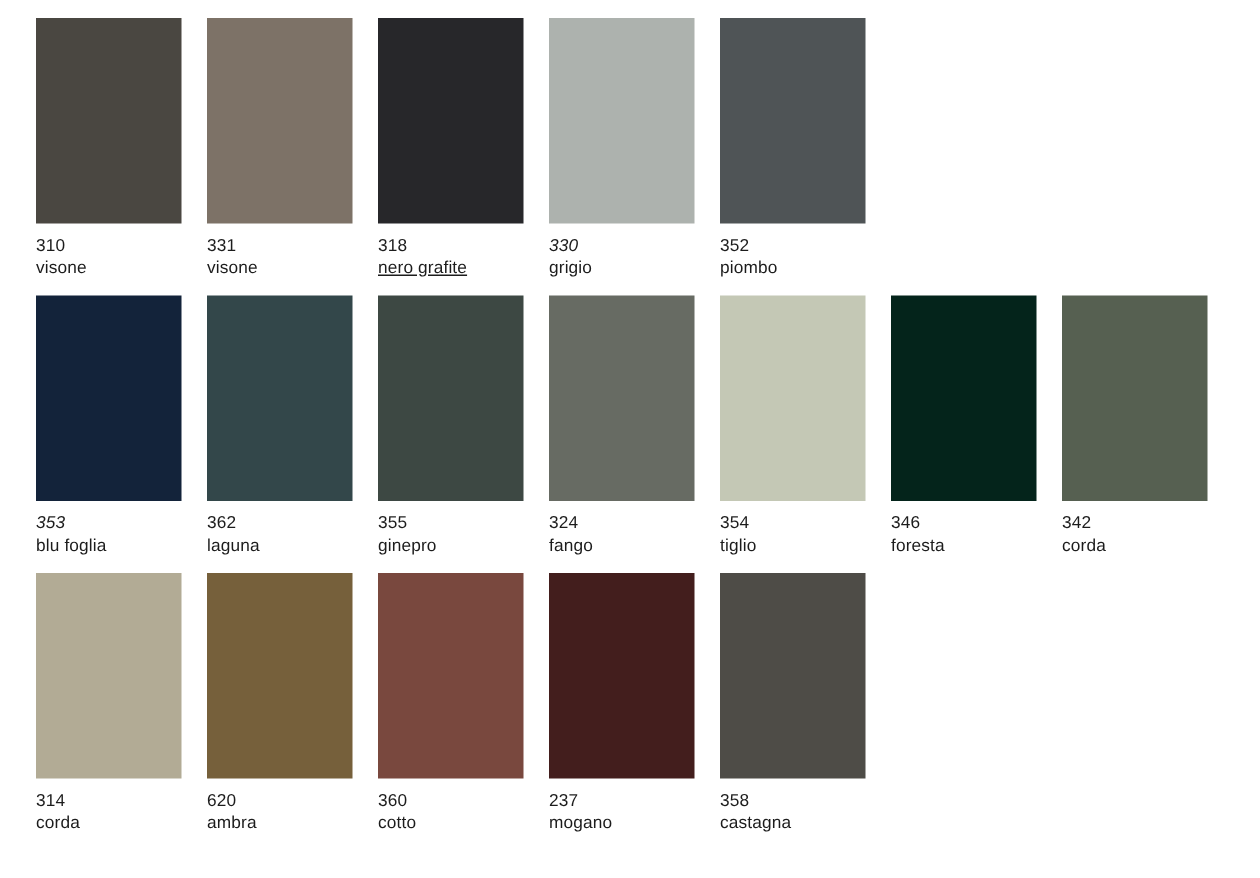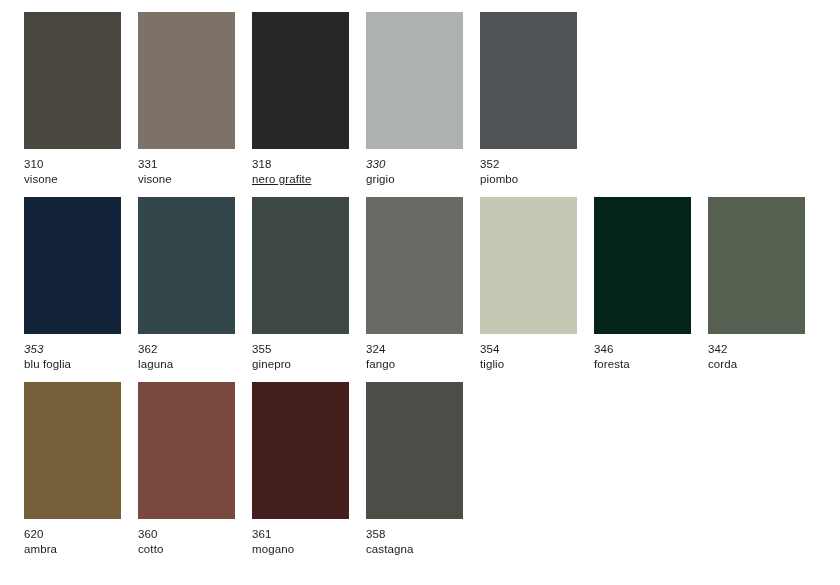--- a/index.html
+++ b/index.html
@@ -158,37 +158,44 @@
       <span class="swatch-chip" style="background-color: rgb(86, 96, 81);"></span>
       <span class="swatch-label">
         <span class="swatch-code" style="color: rgb(28, 28, 28);">342</span>
         <span class="swatch-name" style="color: rgb(28, 28, 28);">corda</span>
       </span>
     </div>
   </div>
 
   <div class="swatch-row row-3">
     <div class="swatch-cell">
+      <span class="swatch-chip" style="background-color: rgb(178, 171, 149);"></span>
+      <span class="swatch-label">
+        <span class="swatch-code" style="color: rgb(28, 28, 28);">314</span>
+        <span class="swatch-name" style="color: rgb(28, 28, 28);">corda</span>
+      </span>
+    </div>
+    <div class="swatch-cell">
       <span class="swatch-chip" style="background-color: rgb(118, 96, 59);"></span>
       <span class="swatch-label">
         <span class="swatch-code" style="color: rgb(28, 28, 28);">620</span>
         <span class="swatch-name" style="color: rgb(28, 28, 28);">ambra</span>
       </span>
     </div>
     <div class="swatch-cell">
       <span class="swatch-chip" style="background-color: rgb(121, 72, 62);"></span>
       <span class="swatch-label">
         <span class="swatch-code" style="color: rgb(28, 28, 28);">360</span>
         <span class="swatch-name" style="color: rgb(28, 28, 28);">cotto</span>
       </span>
     </div>
     <div class="swatch-cell">
       <span class="swatch-chip" style="background-color: rgb(67, 30, 29);"></span>
       <span class="swatch-label">
-        <span class="swatch-code" style="color: rgb(28, 28, 28);">361</span>
+        <span class="swatch-code" style="color: rgb(28, 28, 28);">237</span>
         <span class="swatch-name" style="color: rgb(28, 28, 28);">mogano</span>
       </span>
     </div>
     <div class="swatch-cell">
       <span class="swatch-chip" style="background-color: rgb(78, 76, 71);"></span>
       <span class="swatch-label">
         <span class="swatch-code" style="color: rgb(28, 28, 28);">358</span>
         <span class="swatch-name" style="color: rgb(28, 28, 28);">castagna</span>
       </span>
     </div>

